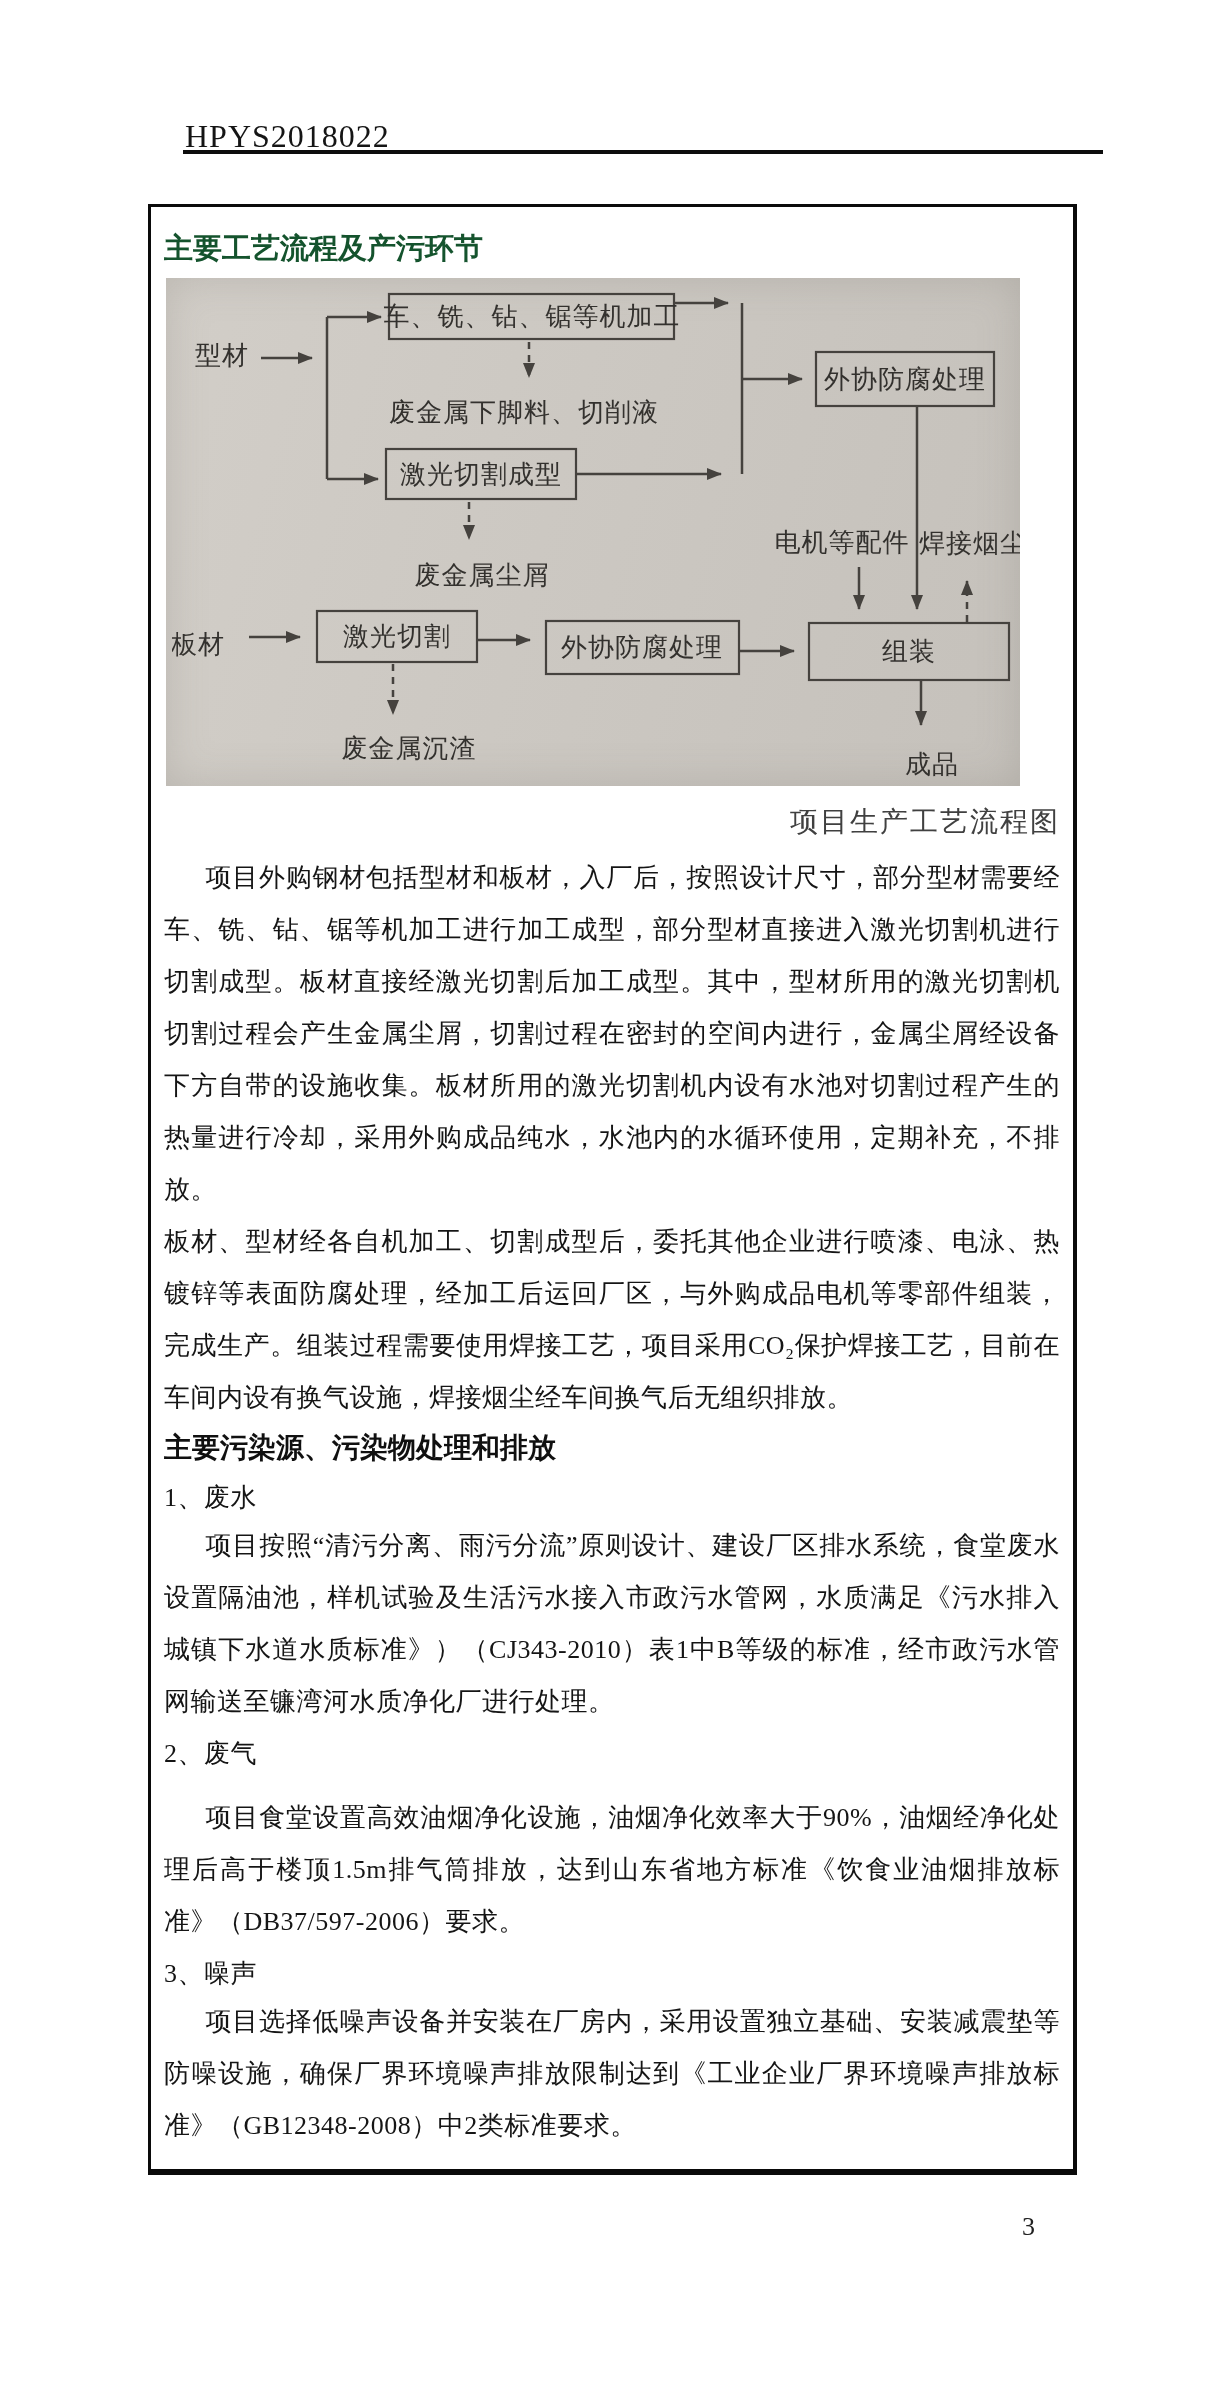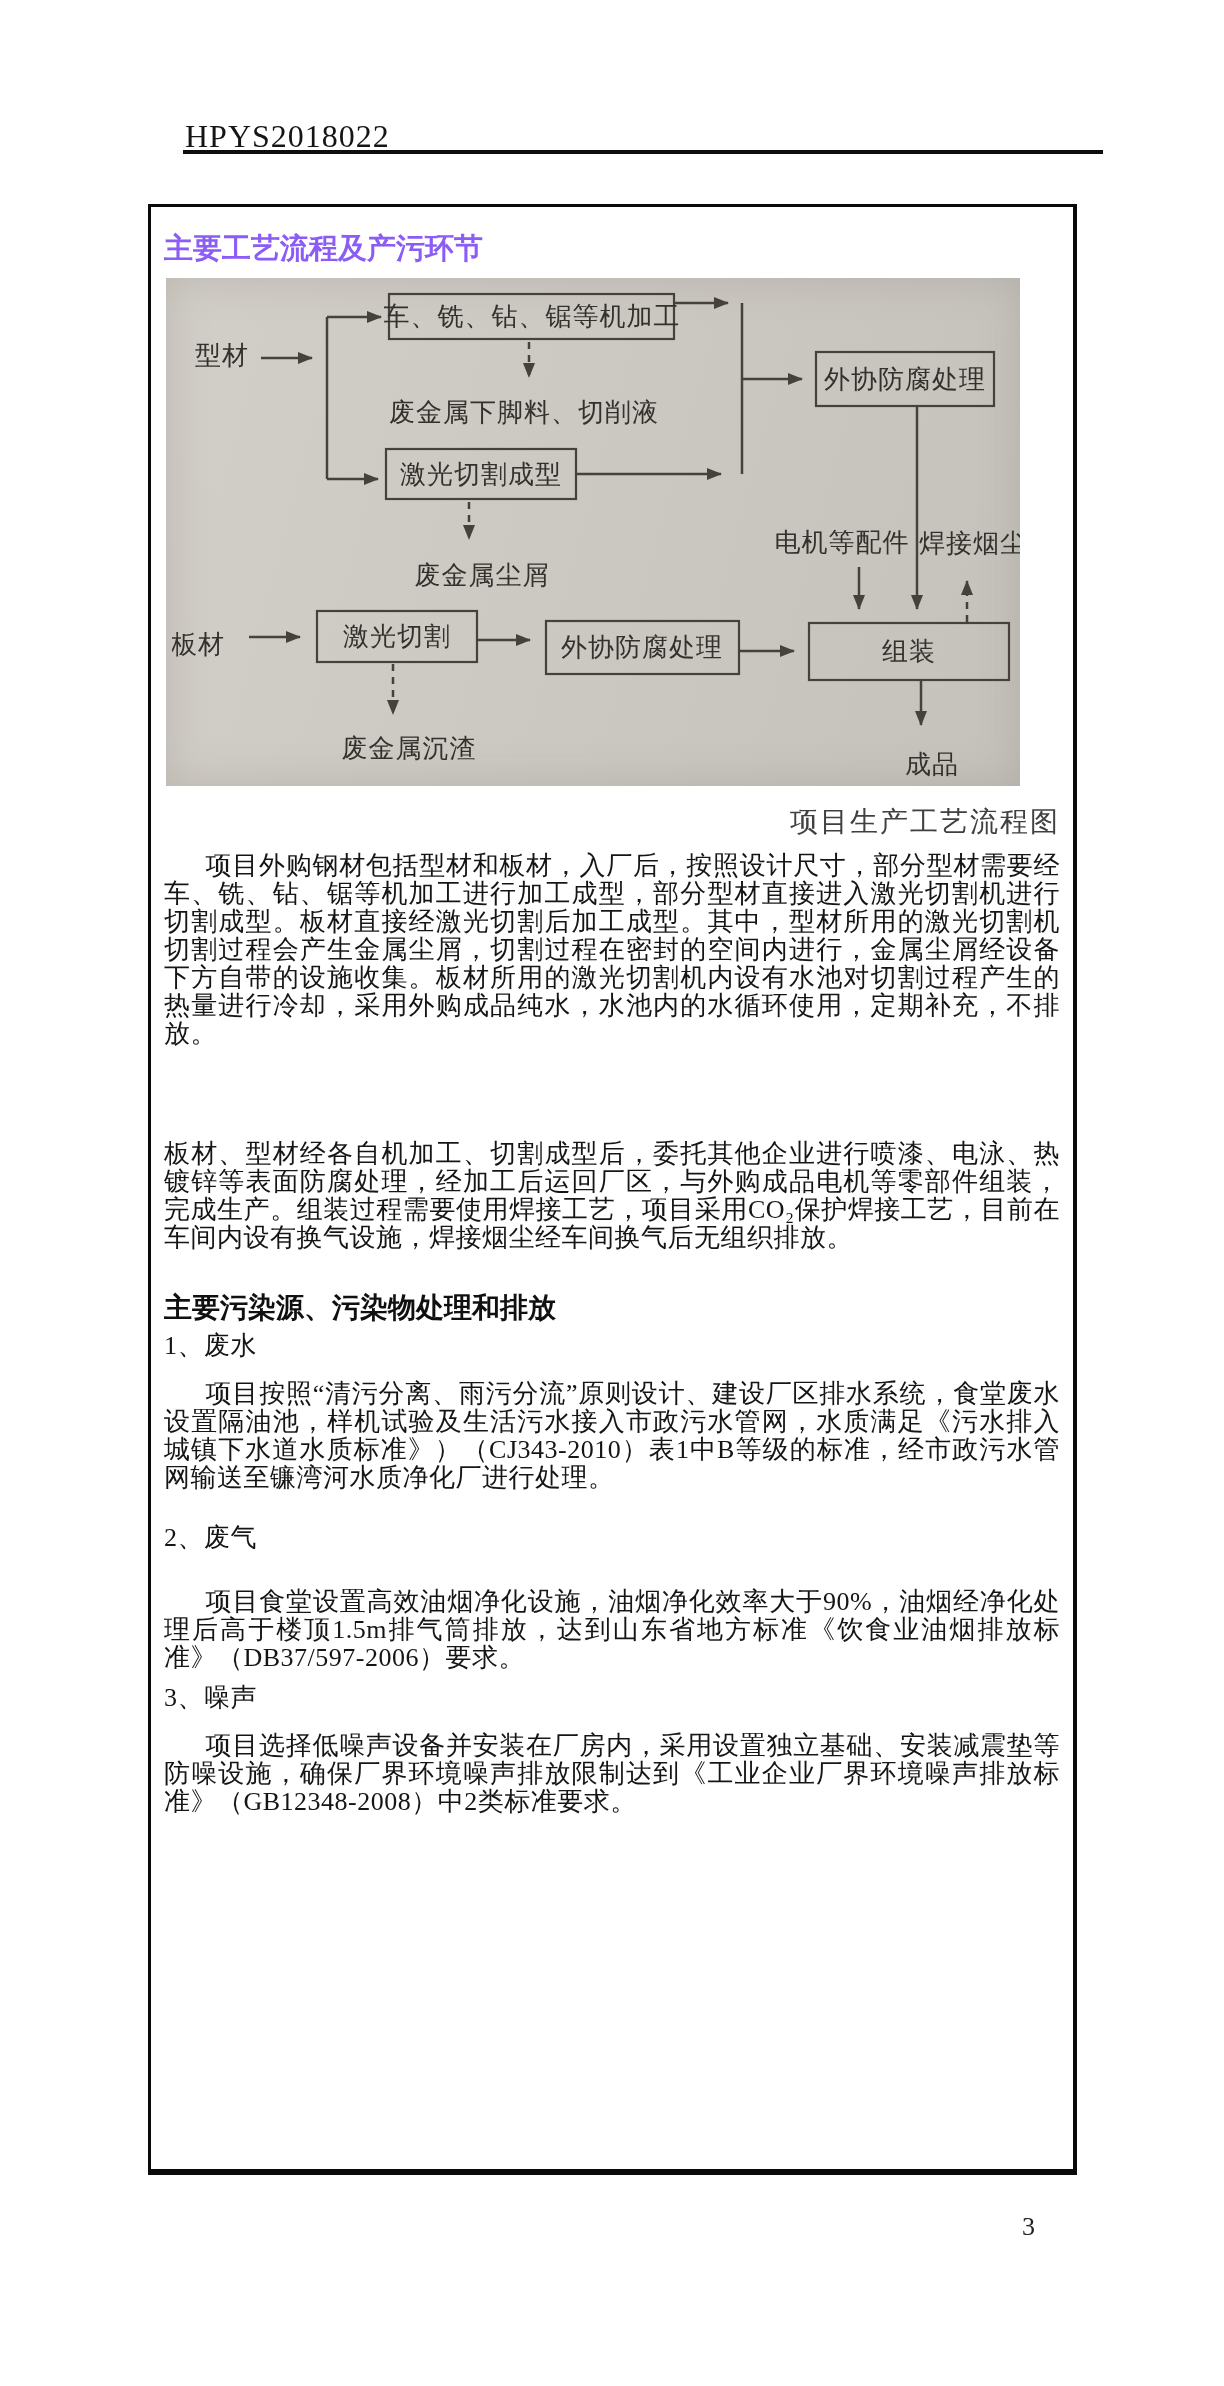--- a/index.html
+++ b/index.html
@@ -20,39 +20,39 @@
   .main-box{
     position:absolute;left:148px;top:204px;width:929px;height:1971px;
     box-sizing:border-box;
     border-top:3px solid #0a0a0a;border-left:3px solid #0a0a0a;
     border-right:4px solid #0a0a0a;border-bottom:6px solid #0a0a0a;
     padding:0 13px;
   }
   .title{
     margin:24px 0 0 0;height:34px;line-height:34px;
     font-family:"Liberation Sans","DejaVu Sans",sans-serif;
-    font-size:29px;font-weight:bold;color:#8b5cf6;
+    font-size:29px;font-weight:bold;color:#14532d;
   }
   .intro{
     margin:32px 0 0 0;height:34px;line-height:34px;
     font-size:26px;text-indent:1.6em;letter-spacing:0.5px;
   }
   .flow-panel{
     margin:13px 0 0 2px;width:848px;height:508px;position:relative;
     background:linear-gradient(105deg,#d2cec8 0%,#ccc8c2 45%,#c5c1bb 100%);
     box-shadow:inset 0 0 40px rgba(120,115,108,0.25);
     padding-left:6px;
   }
   .flow-panel svg{display:block;}
   .flow-caption{
     margin:14px 0 0 0;height:44px;line-height:44px;
     font-size:28px;text-align:right;letter-spacing:2px;color:#404040;
   }
   .body{
-    margin:0;font-size:26px;line-height:28px;letter-spacing:0.5px;
+    margin:0;font-size:26px;line-height:52px;letter-spacing:0.5px;
     text-align:justify;color:#151515;
   }
   .indent{text-indent:1.6em;}
   .p1{margin-top:8px;min-height:288px;}
   .p2{min-height:144px;}
   .h2{
     margin:0;height:48px;line-height:48px;
     font-family:"Liberation Sans","DejaVu Sans",sans-serif;
     font-size:28px;font-weight:bold;color:#101010;
   }

